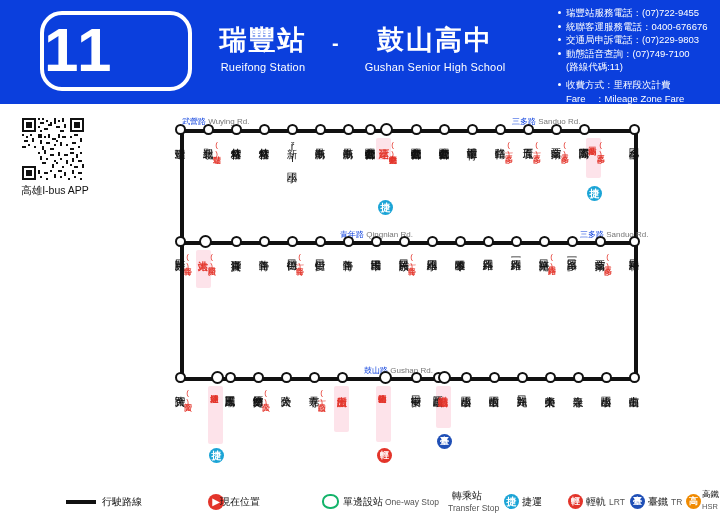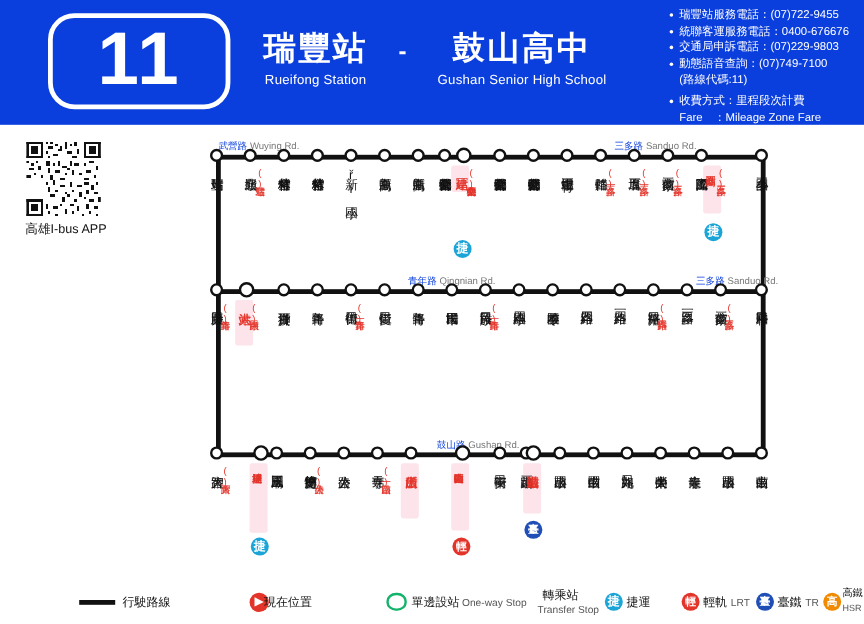--- a/index.html
+++ b/index.html
@@ -16,21 +16,21 @@
     background:#0b3fdd;
   }
   .route-badge{
     position:absolute;left:40px;top:11px;width:152px;height:80px;
     border:4px solid #ffffff;border-radius:22px;
     box-sizing:border-box;
   }
   .route-num{
     position:absolute;left:0;top:0;width:144px;height:72px;
     color:#ffffff;font-size:62px;font-weight:bold;
-    text-align:center;line-height:70px;letter-spacing:2px;
+    line-height:70px;letter-spacing:2px;
   }
   .term-block{position:absolute;top:22px;color:#fff;text-align:center;}
   .term-zh{font-size:27px;font-weight:bold;letter-spacing:2px;}
   .term-en{font-size:11px;margin-top:3px;letter-spacing:.2px;}
   .t-left{left:196px;width:134px;}
   .t-right{left:350px;width:170px;}
   .t-dash{
     position:absolute;left:332px;top:32px;color:#fff;font-size:20px;font-weight:bold;
   }
   .contacts{

